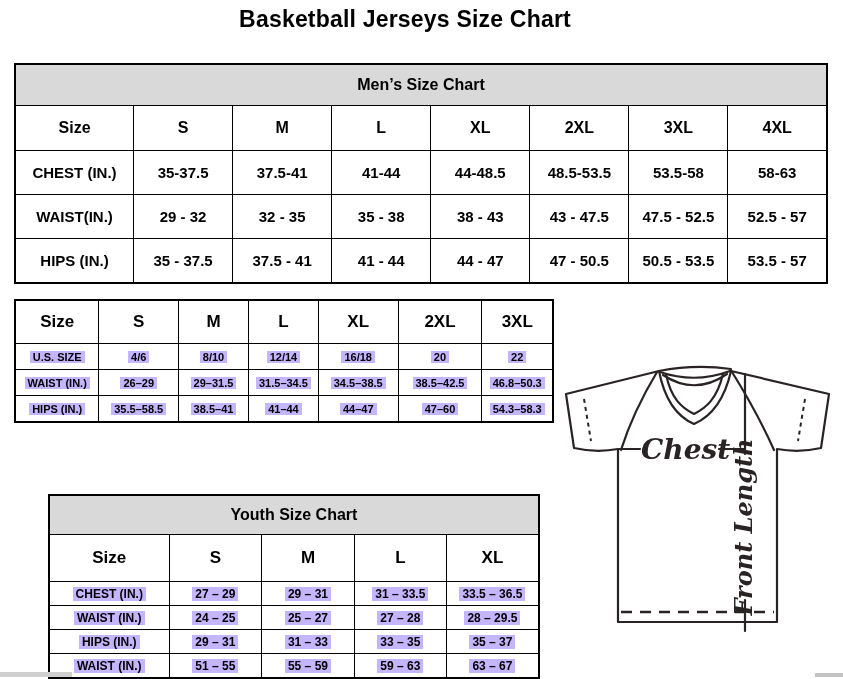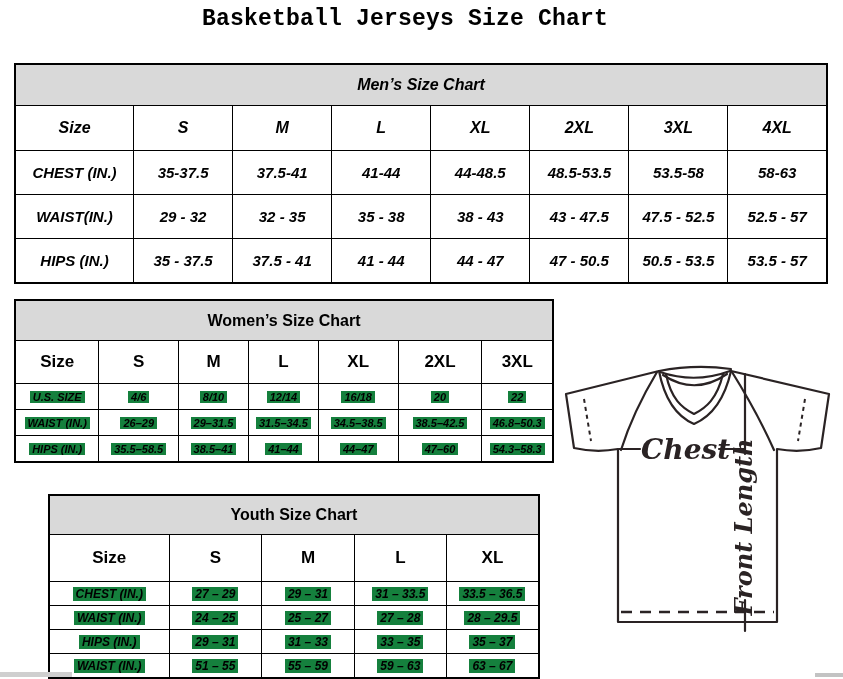--- a/index.html
+++ b/index.html
@@ -9,21 +9,20 @@
     background:#ffffff;
     font-family:"Liberation Sans",sans-serif;
     color:#000;
     overflow:hidden;
   }
   .page-title{
     position:absolute;left:0;top:6px;width:810px;
     text-align:center;
     font-size:23px;font-weight:bold;
     letter-spacing:0.2px;
-    font-family:Liberation Mono, monospace;
   }
   table.size-table{
     position:absolute;
     border-collapse:collapse;
     table-layout:fixed;
     background:#fff;
     border:2px solid #000;
   }
   table.size-table th,table.size-table td{
     border:1px solid #000;
@@ -32,36 +31,36 @@
     font-weight:bold;
     padding:0;
     overflow:hidden;
     white-space:nowrap;
   }
   table.size-table .title-row th{
     background:#d9d9d9;
     font-size:16px;
   }
   
-  #tbl-men{left:14px;top:63px;width:814px;font-style:italic;}
+  #tbl-men{left:14px;top:63px;width:814px;}
   #tbl-men .title-row th{height:40px;}
   #tbl-men .size-row th{height:44px;font-size:16px;}
   #tbl-men .data-row td{height:43px;font-size:15px;}
   
   #tbl-women{left:14px;top:299px;width:540px;}
   #tbl-women .title-row th{height:39px;}
   #tbl-women .size-row th{height:42px;font-size:17px;}
   #tbl-women .data-row td{height:25px;font-size:11px;}
   
   #tbl-youth{left:14px;top:494px;width:492px;margin-left:34px;}
   #tbl-youth .title-row th{height:38px;}
   #tbl-youth .size-row th{height:46px;font-size:17px;}
   #tbl-youth .data-row td{height:23px;font-size:12px;}
   
-  .hl{background:#15803d;padding:0 3px;font-style:italic;}
+  .hl{background:#c4b5fd;padding:0 3px;}
   
   #jersey{position:absolute;left:553px;top:358px;}
   #jersey .seam{fill:none;stroke:#2a2324;stroke-width:2.2;stroke-linejoin:round;stroke-linecap:round;}
   #jersey .dash{fill:none;stroke:#2a2324;stroke-width:2;stroke-dasharray:4 4;}
   #jersey .hem-dash{fill:none;stroke:#2a2324;stroke-width:2.6;stroke-dasharray:11 8;}
   #jersey text{
     font-family:"DejaVu Serif",serif;
     font-style:italic;font-weight:bold;
     fill:#2a2324;
   }
@@ -139,23 +138,20 @@
     <colgroup>
       <col style="width: 15.6%;">
       <col style="width: 14.8%;">
       <col style="width: 13%;">
       <col style="width: 13%;">
       <col style="width: 14.8%;">
       <col style="width: 15.6%;">
       <col style="width: 13.2%;">
     </colgroup>
     <thead>
-      <tr class="title-row">
-        <th colspan="7">Women’s Size Chart</th>
-      </tr>
       <tr class="size-row">
         <th>Size</th>
         <th>S</th>
         <th>M</th>
         <th>L</th>
         <th>XL</th>
         <th>2XL</th>
         <th>3XL</th>
       </tr>
     </thead>

